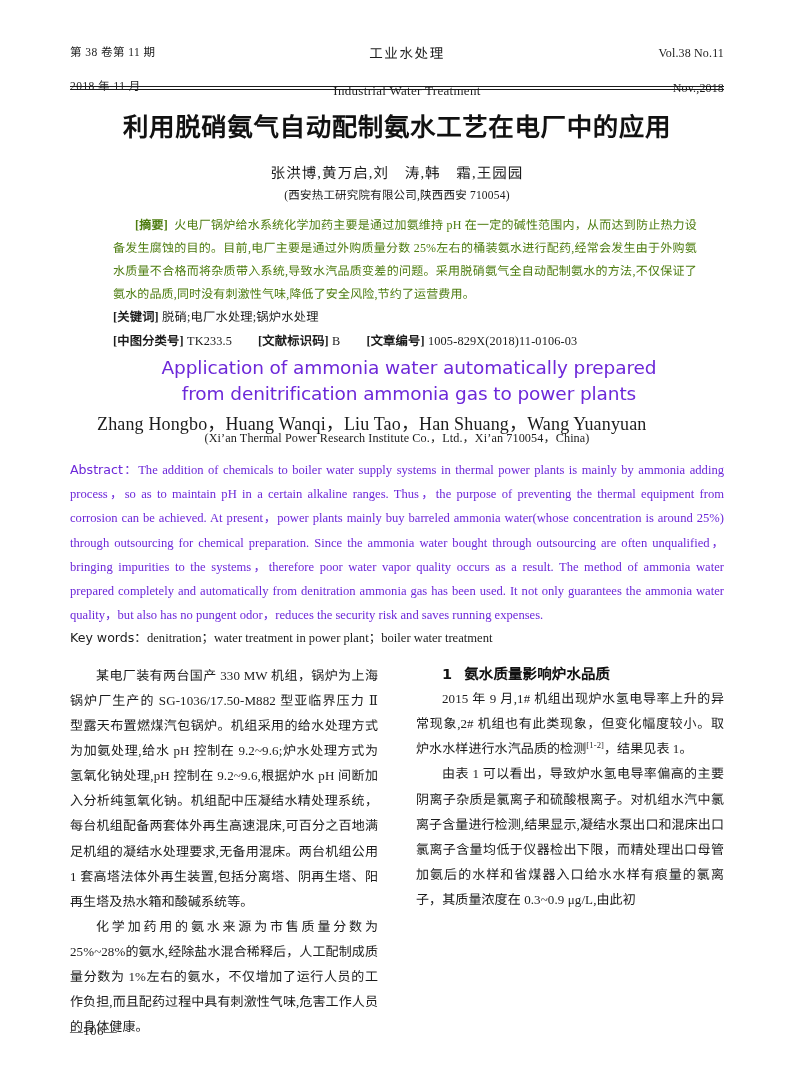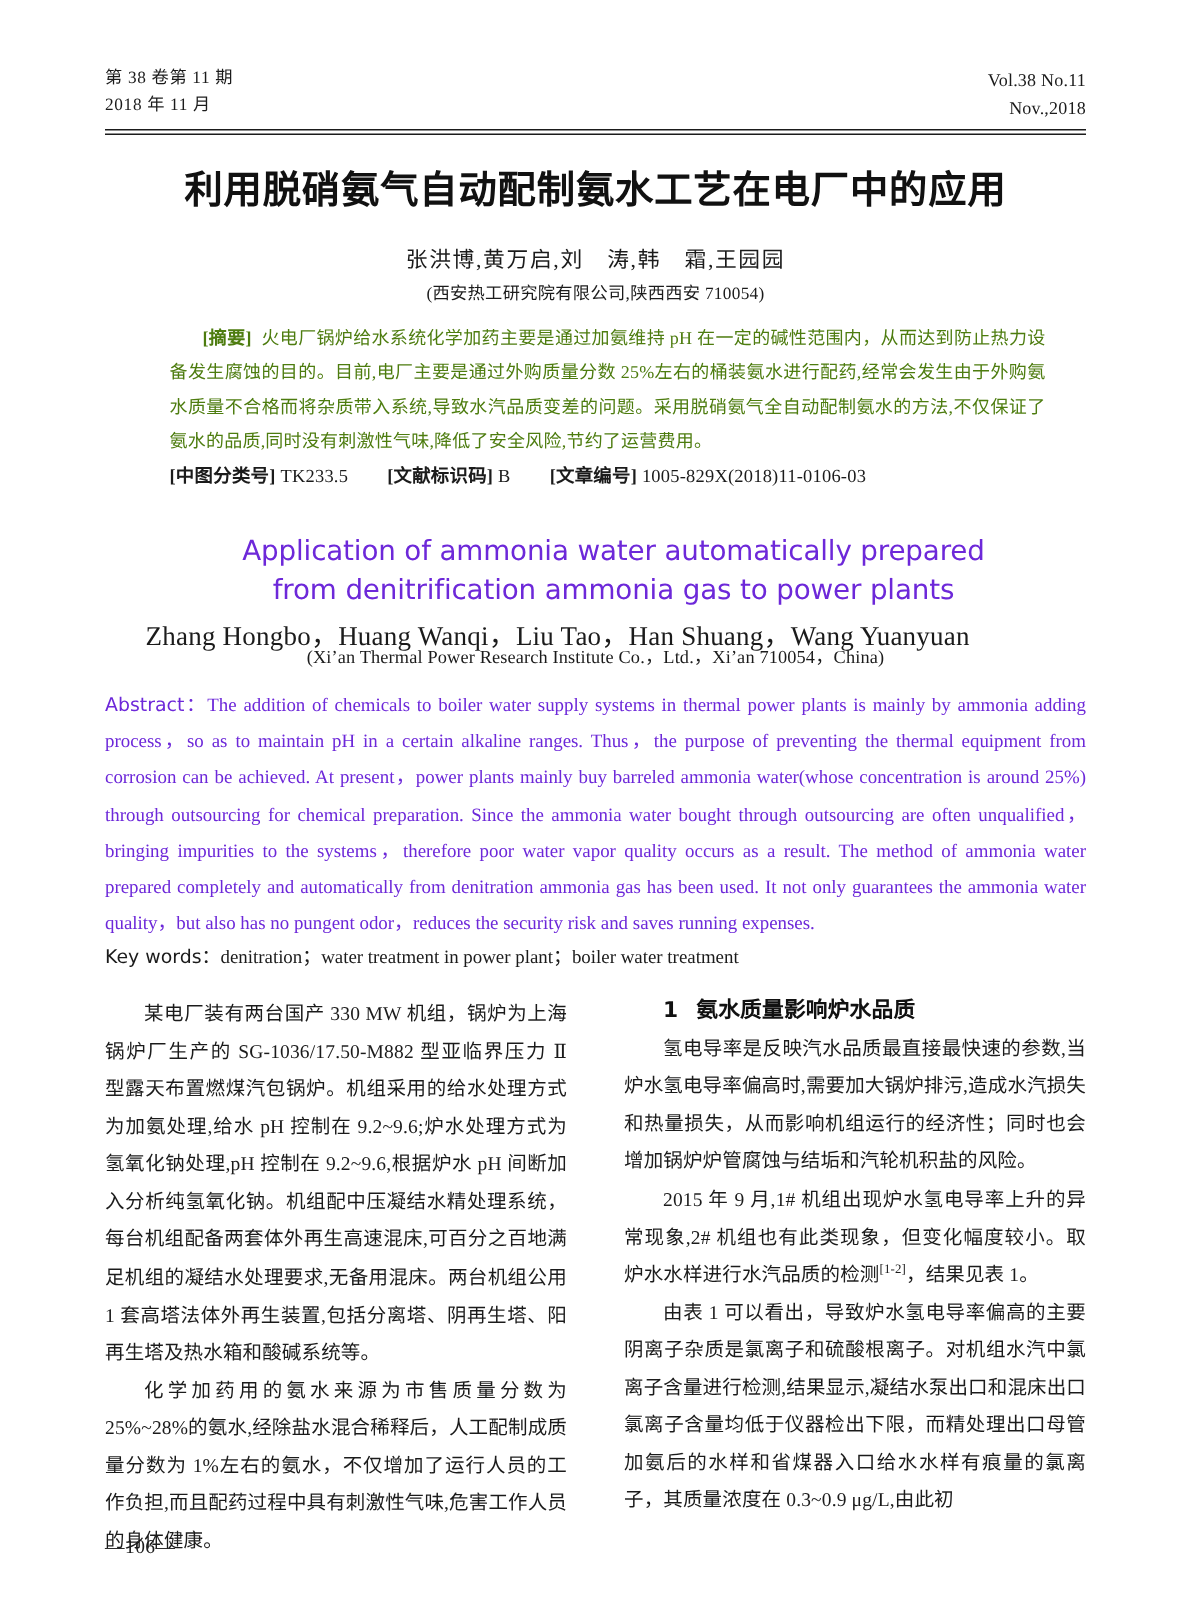--- a/index.html
+++ b/index.html
@@ -27,20 +27,21 @@
     width: 654px;
     height: 42px;
     display: flex;
     align-items: flex-start;
     justify-content: space-between;
   }
   .mast-col {
     display: flex;
     flex-direction: column;
     line-height: 1.55;
+    gap: 16px;
   }
   .mast-left  { align-items: flex-start; text-align: left; }
   .mast-center{ align-items: center; text-align: center; flex: 1; }
   .mast-right { align-items: flex-end; text-align: right; }
 
   .mast-cn {
     font-family: "Liberation Serif", "DejaVu Serif", serif;
     font-size: 11.5px;
     letter-spacing: .45px;
     color: #1b1b1b;
@@ -251,34 +252,41 @@
 </head>
 <body>
 
 <div class="page">
 
   <div class="masthead">
     <div class="mast-col mast-left">
       <span class="mast-cn">第 38 卷第 11 期</span>
       <span class="mast-cn">2018 年 11 月</span>
     </div>
+    <div class="mast-col mast-center">
+      <span class="mast-cn">工业水处理</span>
+      <span class="mast-en">Industrial Water Treatment</span>
+    </div>
     <div class="mast-col mast-right">
       <span class="mast-en">Vol.38 No.11</span>
       <span class="mast-en">Nov.,2018</span>
     </div>
   </div>
   <div class="rule-double"></div>
 
   <div class="title-cn">利用脱硝氨气自动配制氨水工艺在电厂中的应用</div>
   <div class="authors-cn">张洪博,黄万启,刘　涛,韩　霜,王园园</div>
   <div class="affil-cn">(西安热工研究院有限公司,陕西西安 710054)</div>
 
   <div class="cn-meta">
     <div class="cn-abstract">
       <span class="lbl">[摘要]</span>&nbsp;&nbsp;<span>火电厂锅炉给水系统化学加药主要是通过加氨维持 pH 在一定的碱性范围内，从而达到防止热力设备发生腐蚀的目的。目前,电厂主要是通过外购质量分数 25%左右的桶装氨水进行配药,经常会发生由于外购氨水质量不合格而将杂质带入系统,导致水汽品质变差的问题。采用脱硝氨气全自动配制氨水的方法,不仅保证了氨水的品质,同时没有刺激性气味,降低了安全风险,节约了运营费用。</span>
+    </div>
+    <div class="cn-line">
+      <span class="lbl">[关键词]</span>&nbsp;<span>脱硝;电厂水处理;锅炉水处理</span>
     </div>
     <div class="cn-line">
       <span class="seg"><span class="lbl">[中图分类号]</span>&nbsp;<span>TK233.5</span></span><span class="gap-a"></span><span class="seg"><span class="lbl">[文献标识码]</span>&nbsp;<span>B</span></span><span class="gap-a"></span><span class="seg"><span class="lbl">[文章编号]</span>&nbsp;<span>1005-829X(2018)11-0106-03</span></span>
     </div>
   </div>
 
   <div class="title-en">
     <div>Application of ammonia water automatically prepared</div>
     <div>from denitrification ammonia gas to power plants</div>
   </div>
@@ -296,21 +304,20 @@
 
     <div class="col">
       <p>某电厂装有两台国产 330 MW 机组，锅炉为上海锅炉厂生产的 SG-1036/17.50-M882 型亚临界压力 Ⅱ 型露天布置燃煤汽包锅炉。机组采用的给水处理方式为加氨处理,给水 pH 控制在 9.2~9.6;炉水处理方式为氢氧化钠处理,pH 控制在 9.2~9.6,根据炉水 pH 间断加入分析纯氢氧化钠。机组配中压凝结水精处理系统，每台机组配备两套体外再生高速混床,可百分之百地满足机组的凝结水处理要求,无备用混床。两台机组公用 1 套高塔法体外再生装置,包括分离塔、阴再生塔、阳再生塔及热水箱和酸碱系统等。</p>
       <p>化学加药用的氨水来源为市售质量分数为 25%~28%的氨水,经除盐水混合稀释后，人工配制成质量分数为 1%左右的氨水，不仅增加了运行人员的工作负担,而且配药过程中具有刺激性气味,危害工作人员的身体健康。</p>
     </div>
 
     <div class="col">
       <p class="sec-head">
         <span class="num">1</span><span>氨水质量影响炉水品质</span>
       </p>
-      <p>氢电导率是反映汽水品质最直接最快速的参数,当炉水氢电导率偏高时,需要加大锅炉排污,造成水汽损失和热量损失，从而影响机组运行的经济性；同时也会增加锅炉炉管腐蚀与结垢和汽轮机积盐的风险。</p>
       <p><span>2015 年 9 月,1# 机组出现炉水氢电导率上升的异常现象,2# 机组也有此类现象，但变化幅度较小。取炉水水样进行水汽品质的检测</span><sup class="ref">[1-2]</sup><span>，结果见表 1。</span></p>
       <p>由表 1 可以看出，导致炉水氢电导率偏高的主要阴离子杂质是氯离子和硫酸根离子。对机组水汽中氯离子含量进行检测,结果显示,凝结水泵出口和混床出口氯离子含量均低于仪器检出下限，而精处理出口母管加氨后的水样和省煤器入口给水水样有痕量的氯离子，其质量浓度在 0.3~0.9 μg/L,由此初</p>
     </div>
 
   </div>
 
   <div class="folio">—106—</div>
 
 </div>
 

